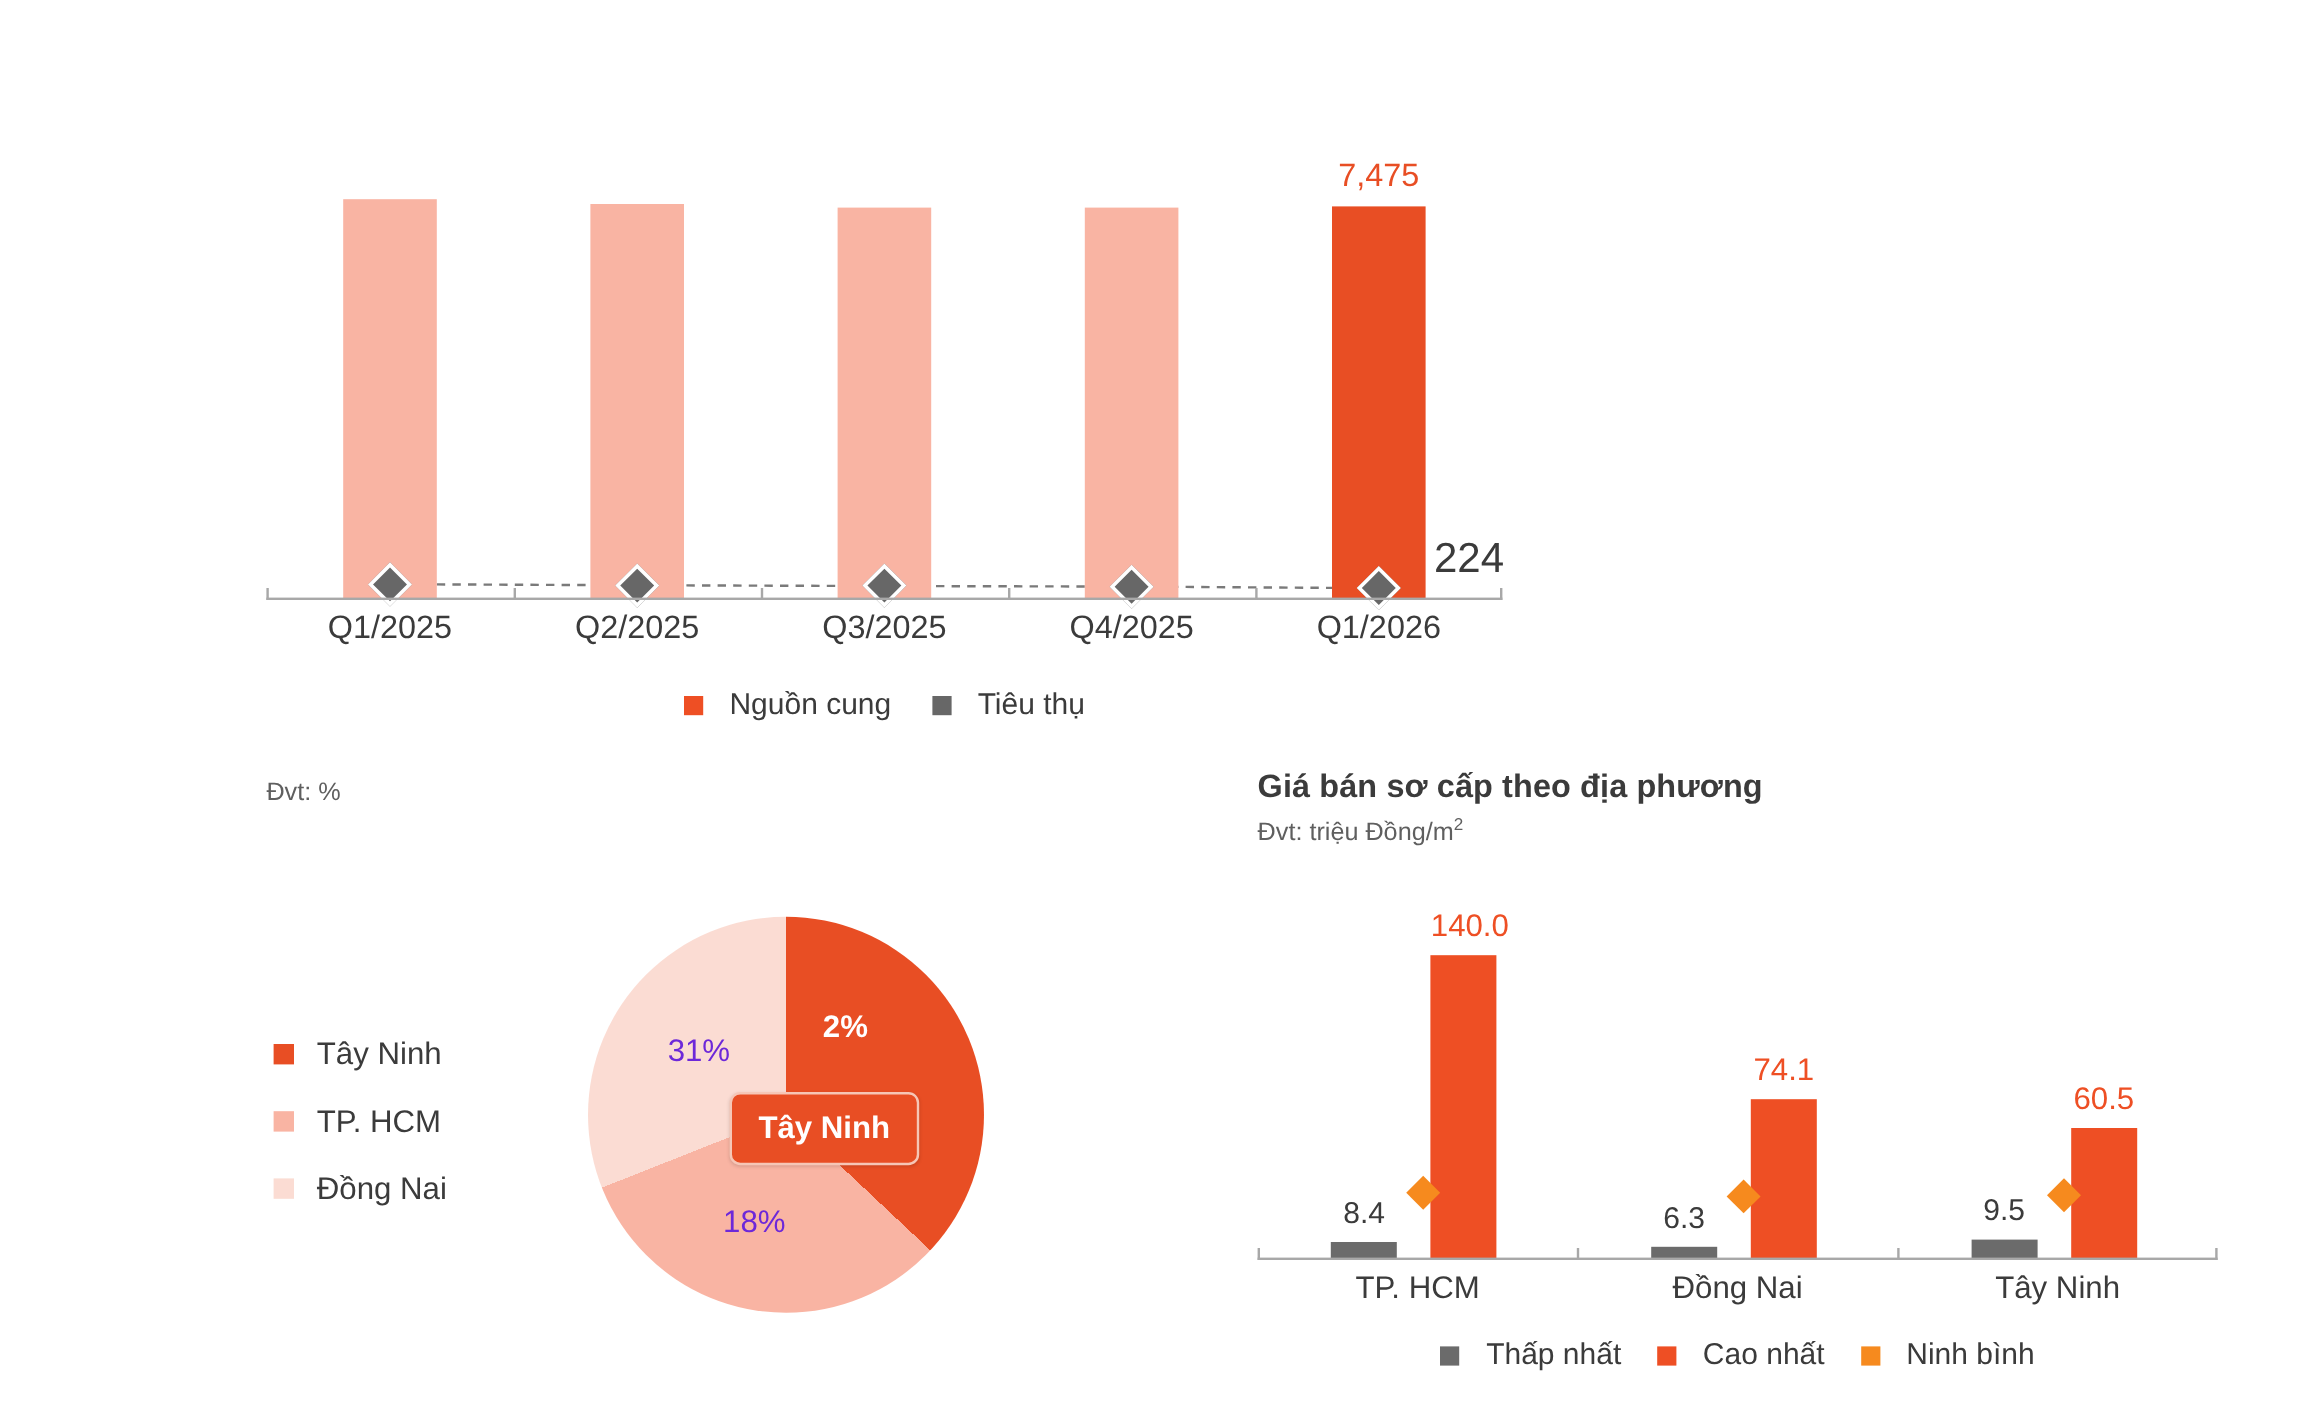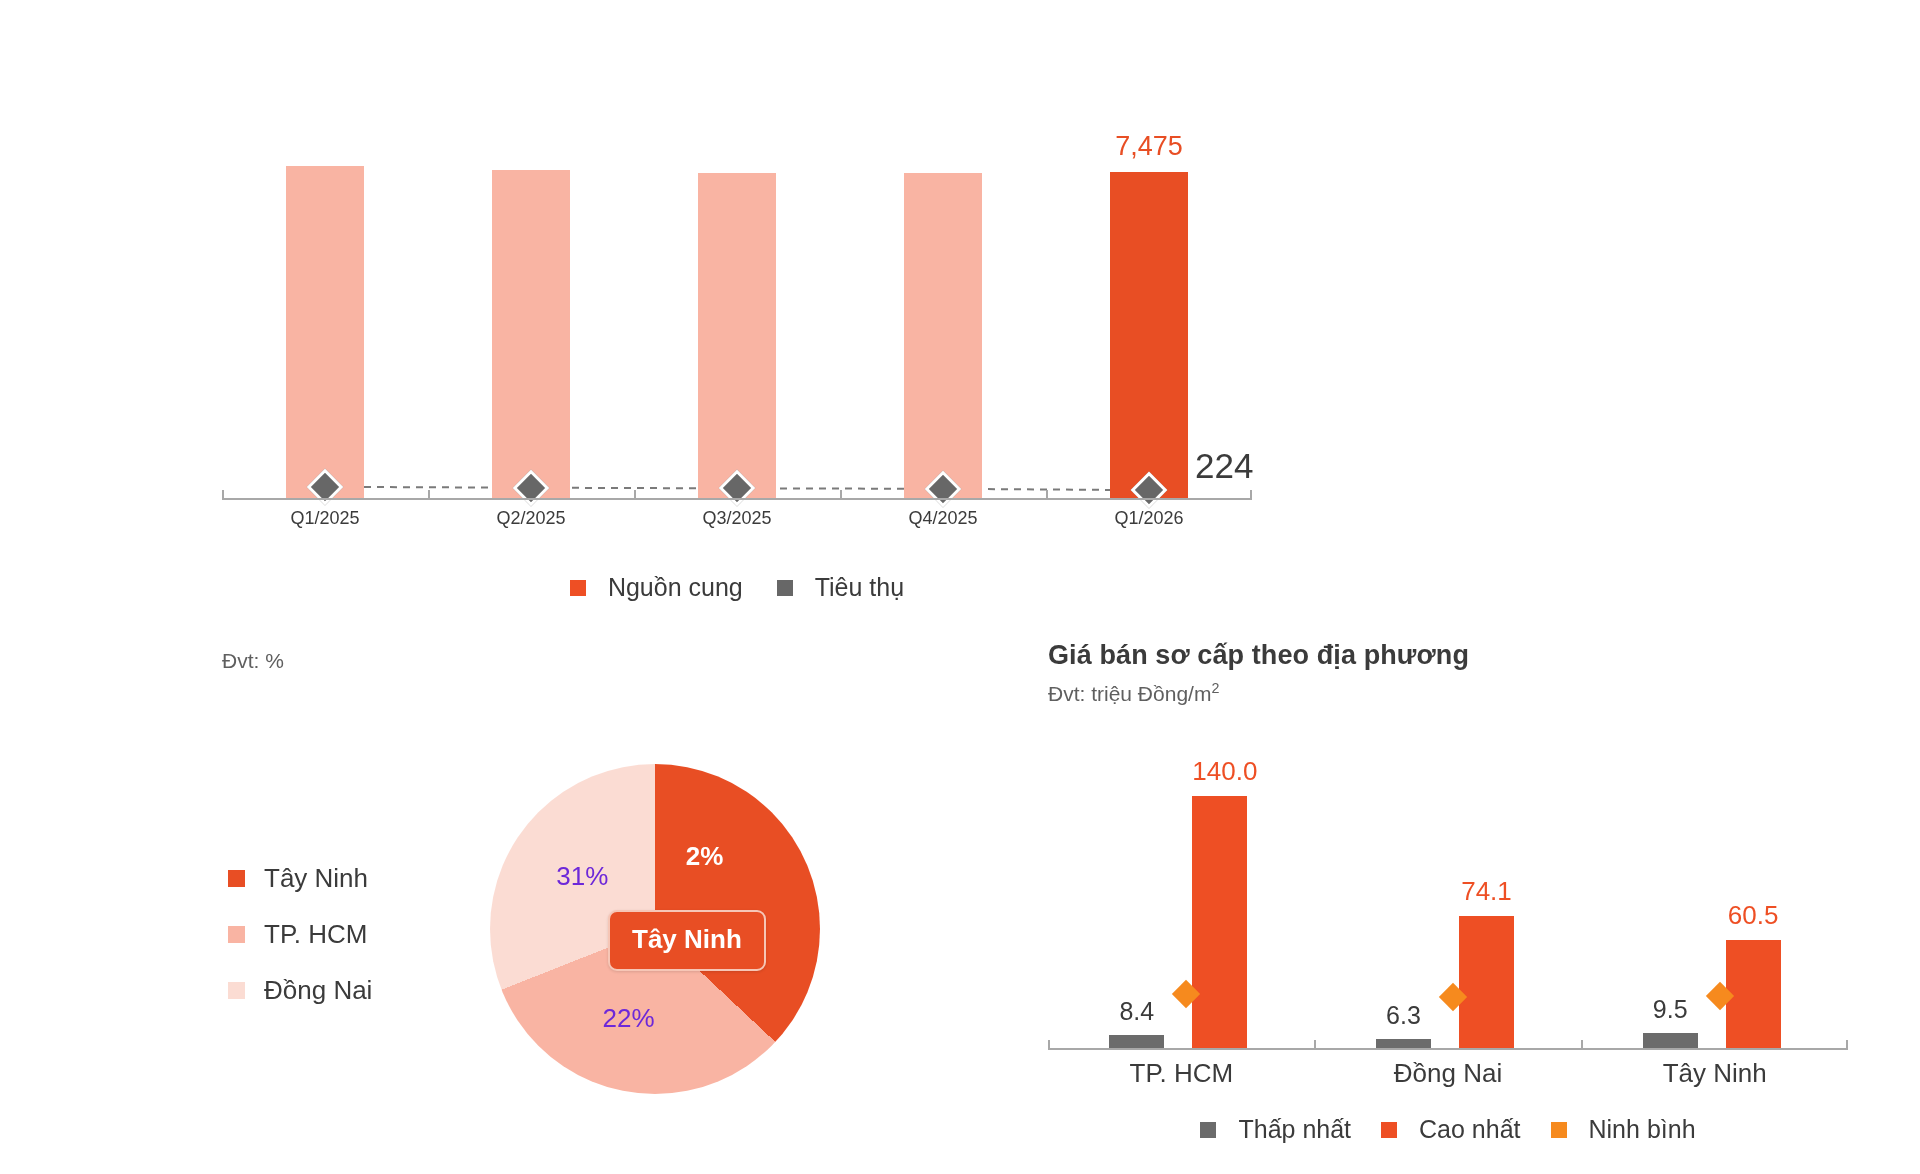--- a/index.html
+++ b/index.html
@@ -106,21 +106,21 @@
   .xlabels-top {
     position: absolute;
     left: 222px;
     top: 508px;
     width: 1030px;
     display: flex;
   }
   .xlabels-top span {
     flex: 1 1 0;
     text-align: center;
-    font-size: 18px;
+    font-size: 27px;
     color: #3b3b3b;
   }
   .legend-top {
     position: absolute;
     left: 222px;
     top: 573px;
     width: 1030px;
     display: flex;
     justify-content: center;
     gap: 34px;
@@ -316,21 +316,21 @@
         </div>
         <div class="pl-row">
           <span class="pl-sq" style="background: rgb(251, 220, 211);"></span>
           <span class="pl-tx">Đồng Nai</span>
         </div>
       </div>
 
     <div class="pie-wrap">
       <div class="pie-disc" id="pie-disc" style="background: conic-gradient(rgb(232, 78, 36) 0deg, rgb(232, 78, 36) 133.2deg, rgb(249, 180, 163) 133.2deg, rgb(249, 180, 163) 248.4deg, rgb(251, 220, 211) 248.4deg, rgb(251, 220, 211) 360deg);"></div>
       <div class="pie-lbl inside" id="pie-lbl-0" style="left:65%;top:28%">2%</div>
-      <div class="pie-lbl outside" id="pie-lbl-1" style="left:42%;top:77%">22%</div>
+      <div class="pie-lbl outside" id="pie-lbl-1" style="left:42%;top:77%">18%</div>
       <div class="pie-lbl outside" id="pie-lbl-2" style="left:28%;top:34%">31%</div>
       <div class="pie-tip" style="left:118px;top:146px">Tây Ninh</div>
     </div>
   </section>
 
   <section id="chart-price">
     <div class="hdr">
       <div class="panel-title">Giá bán sơ cấp theo địa phương</div>
       <div class="panel-sub">
         <span>Đvt: triệu Đồng/m</span><span class="sup">2</span>

